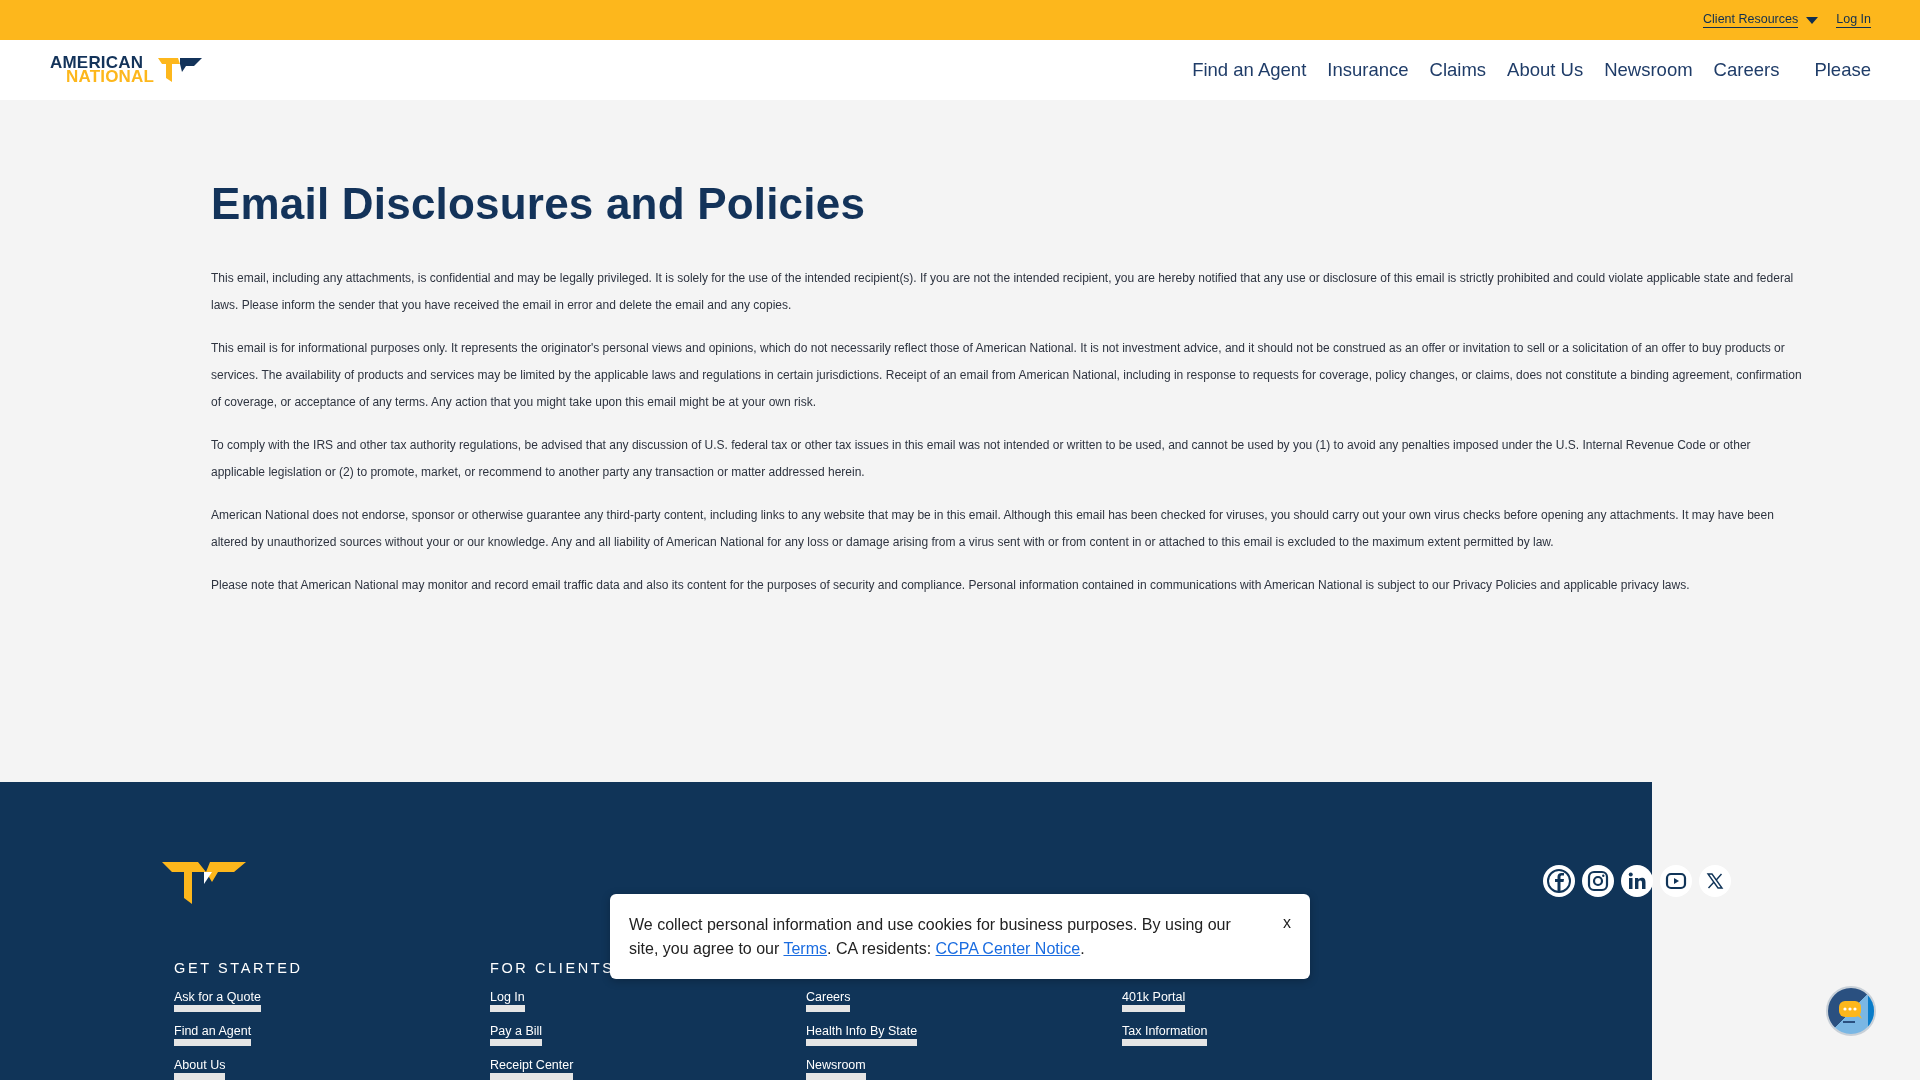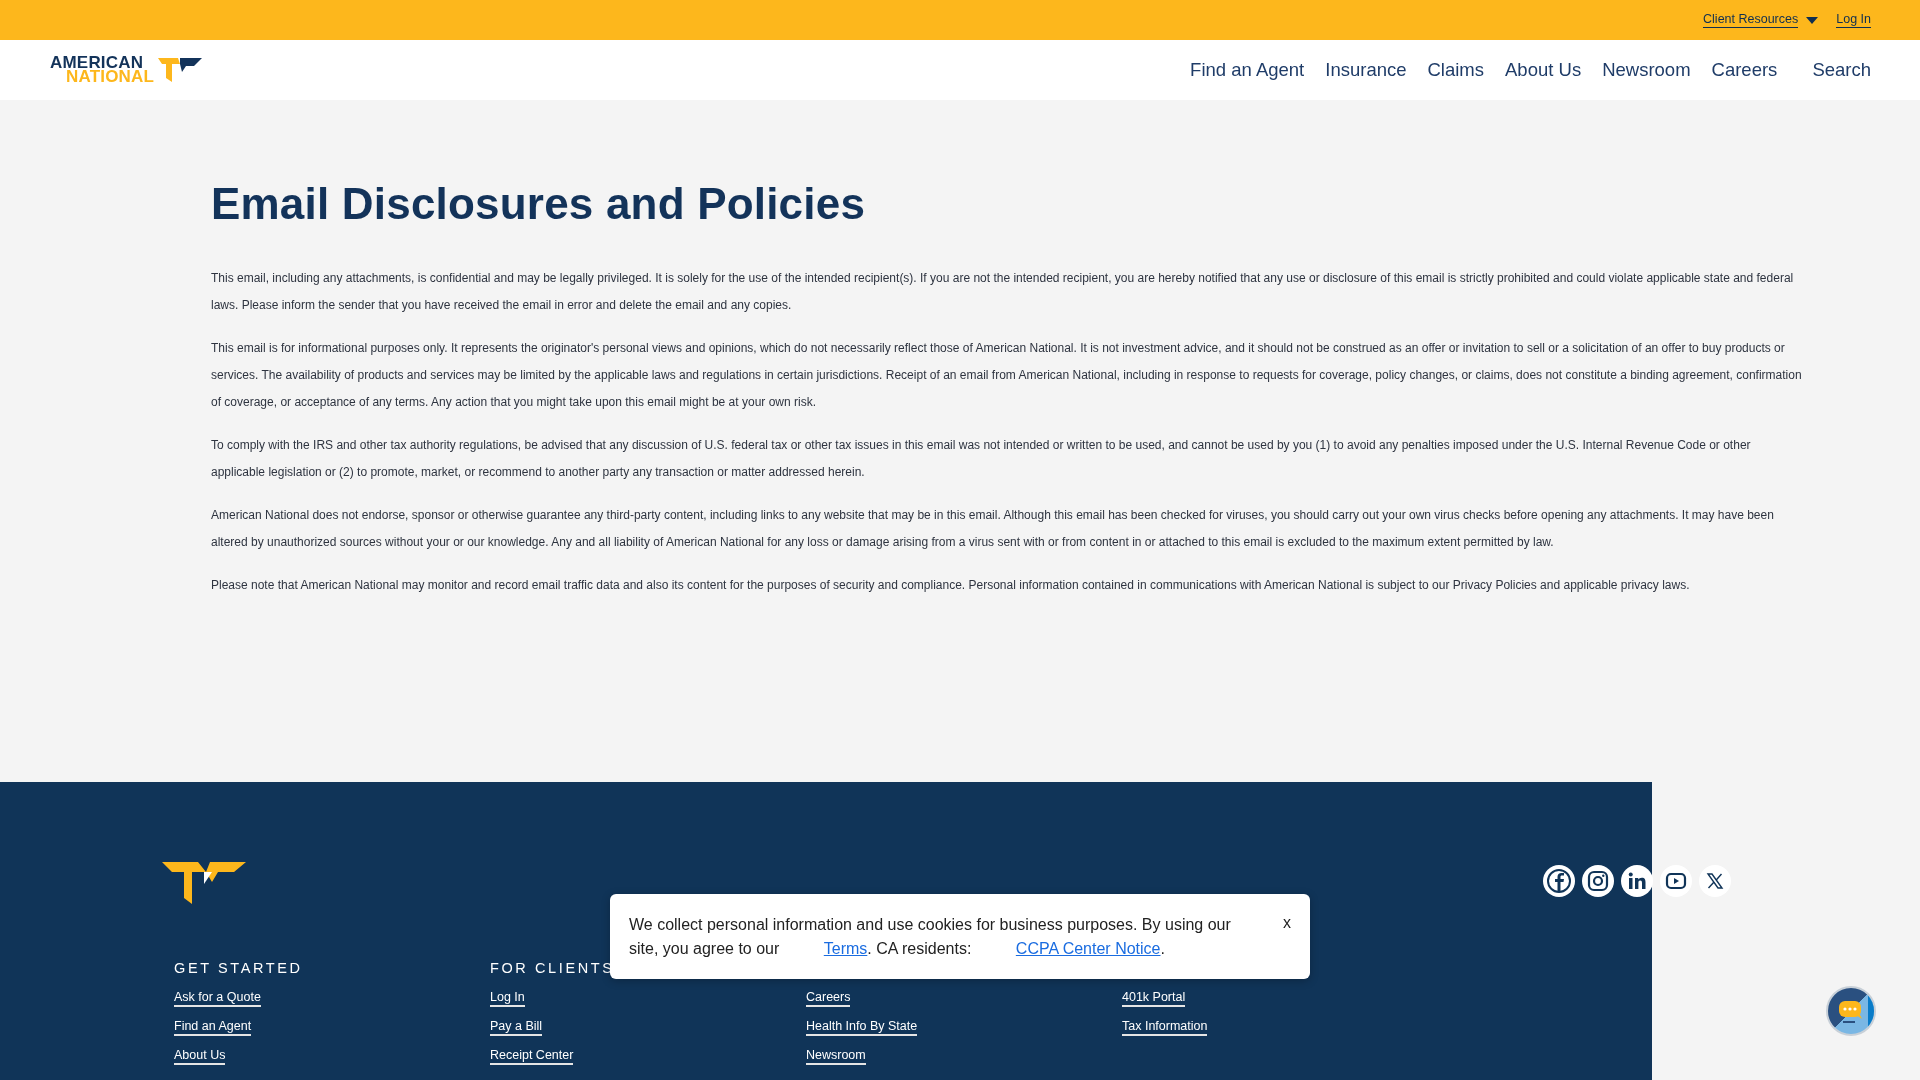--- a/index.html
+++ b/index.html
@@ -24,25 +24,25 @@
   h1 { font-family: "Liberation Sans", sans-serif; font-weight: bold; font-size: 44px; color: #13335a; margin-bottom: 36px; letter-spacing: 0.2px; }
   .main p { font-family: "Liberation Sans", sans-serif; font-size: 12px; line-height: 27px; color: #2e3440; margin-bottom: 16px; }
 
   .footer { position: absolute; left: 0; top: 782px; width: 1652px; height: 298px; background: #103458; }
   .f-logo { position: absolute; left: 162px; top: 80px; }
   .social { position: absolute; left: 1543px; top: 83px; display: flex; gap: 7px; }
   .social .ic { width: 32px; height: 32px; border-radius: 50%; background: #fff; display: flex; align-items: center; justify-content: center; }
   .cols { position: absolute; left: 174px; top: 178px; display: flex; }
   .col { width: 316px; }
   .col h3 { font-family: "Liberation Sans", sans-serif; font-weight: normal; font-size: 14.5px; letter-spacing: 2.6px; color: #fff; margin-bottom: 14px; }
-  .col a { display: table; font-family: "Liberation Sans", sans-serif; font-size: 12.5px; color: #fff; text-decoration: none; border-bottom: 2px solid #e5e5e5; line-height: 15px; margin-bottom: 12px; }
+  .col a { display: table; font-family: "Liberation Sans", sans-serif; font-size: 12.5px; color: #fff; text-decoration: none; border-bottom: 7px solid #e5e5e5; line-height: 15px; margin-bottom: 12px; }
 
   .cookie { position: absolute; left: 610px; top: 894px; width: 700px; height: 85px; background: #fff; border-radius: 6px; padding: 19px 50px 0 19px; box-shadow: 0 2px 8px rgba(0,0,0,0.25); }
   .cookie p { font-family: "Liberation Sans", sans-serif; font-size: 16px; line-height: 24px; color: #222; }
-  .cookie a { color: #1a6ce0; text-decoration: underline; margin-left: 40px; }
+  .cookie a { color: #1a6ce0; text-decoration: underline; }
   .cookie .close { position: absolute; right: 19px; top: 20px; font-family: "Liberation Sans", sans-serif; font-size: 16px; color: #222; cursor: pointer; }
 
   .chat { position: absolute; left: 1826px; top: 986px; width: 50px; height: 50px; border-radius: 50%; border: 2px solid #c8d0d8; overflow: hidden; background: linear-gradient(135deg, #2a5080 50%, #7ab7e4 50%); }
 </style>
 </head>
 <body>
 
 <div class="topbar">
   <a class="cr" href="#">
     <span>Client Resources</span>
@@ -62,21 +62,21 @@
       <polygon points="22,2 44,2 36,10 28,10 24,16 22,8" fill="#13335a"></polygon>
     </svg>
   </div>
   <div class="nav-links">
     <a href="#">Find an Agent</a>
     <a href="#">Insurance</a>
     <a href="#">Claims</a>
     <a href="#">About Us</a>
     <a href="#">Newsroom</a>
     <a href="#">Careers</a>
-    <a href="#" class="search">Search</a>
+    <a href="#" class="search">Please</a>
   </div>
 </div>
 
 <div class="main">
   <h1>Email Disclosures and Policies</h1>
   <p>This email, including any attachments, is confidential and may be legally privileged. It is solely for the use of the intended recipient(s). If you are not the intended recipient, you are hereby notified that any use or disclosure of this email is strictly prohibited and could violate applicable state and federal laws. Please inform the sender that you have received the email in error and delete the email and any copies.</p>
   <p>This email is for informational purposes only. It represents the originator's personal views and opinions, which do not necessarily reflect those of American National. It is not investment advice, and it should not be construed as an offer or invitation to sell or a solicitation of an offer to buy products or services. The availability of products and services may be limited by the applicable laws and regulations in certain jurisdictions. Receipt of an email from American National, including in response to requests for coverage, policy changes, or claims, does not constitute a binding agreement, confirmation of coverage, or acceptance of any terms. Any action that you might take upon this email might be at your own risk.</p>
   <p>To comply with the IRS and other tax authority regulations, be advised that any discussion of U.S. federal tax or other tax issues in this email was not intended or written to be used, and cannot be used by you (1) to avoid any penalties imposed under the U.S. Internal Revenue Code or other applicable legislation or (2) to promote, market, or recommend to another party any transaction or matter addressed herein.</p>
   <p>American National does not endorse, sponsor or otherwise guarantee any third-party content, including links to any website that may be in this email. Although this email has been checked for viruses, you should carry out your own virus checks before opening any attachments. It may have been altered by unauthorized sources without your or our knowledge. Any and all liability of American National for any loss or damage arising from a virus sent with or from content in or attached to this email is excluded to the maximum extent permitted by law.</p>
   <p>Please note that American National may monitor and record email traffic data and also its content for the purposes of security and compliance. Personal information contained in communications with American National is subject to our Privacy Policies and applicable privacy laws.</p>

